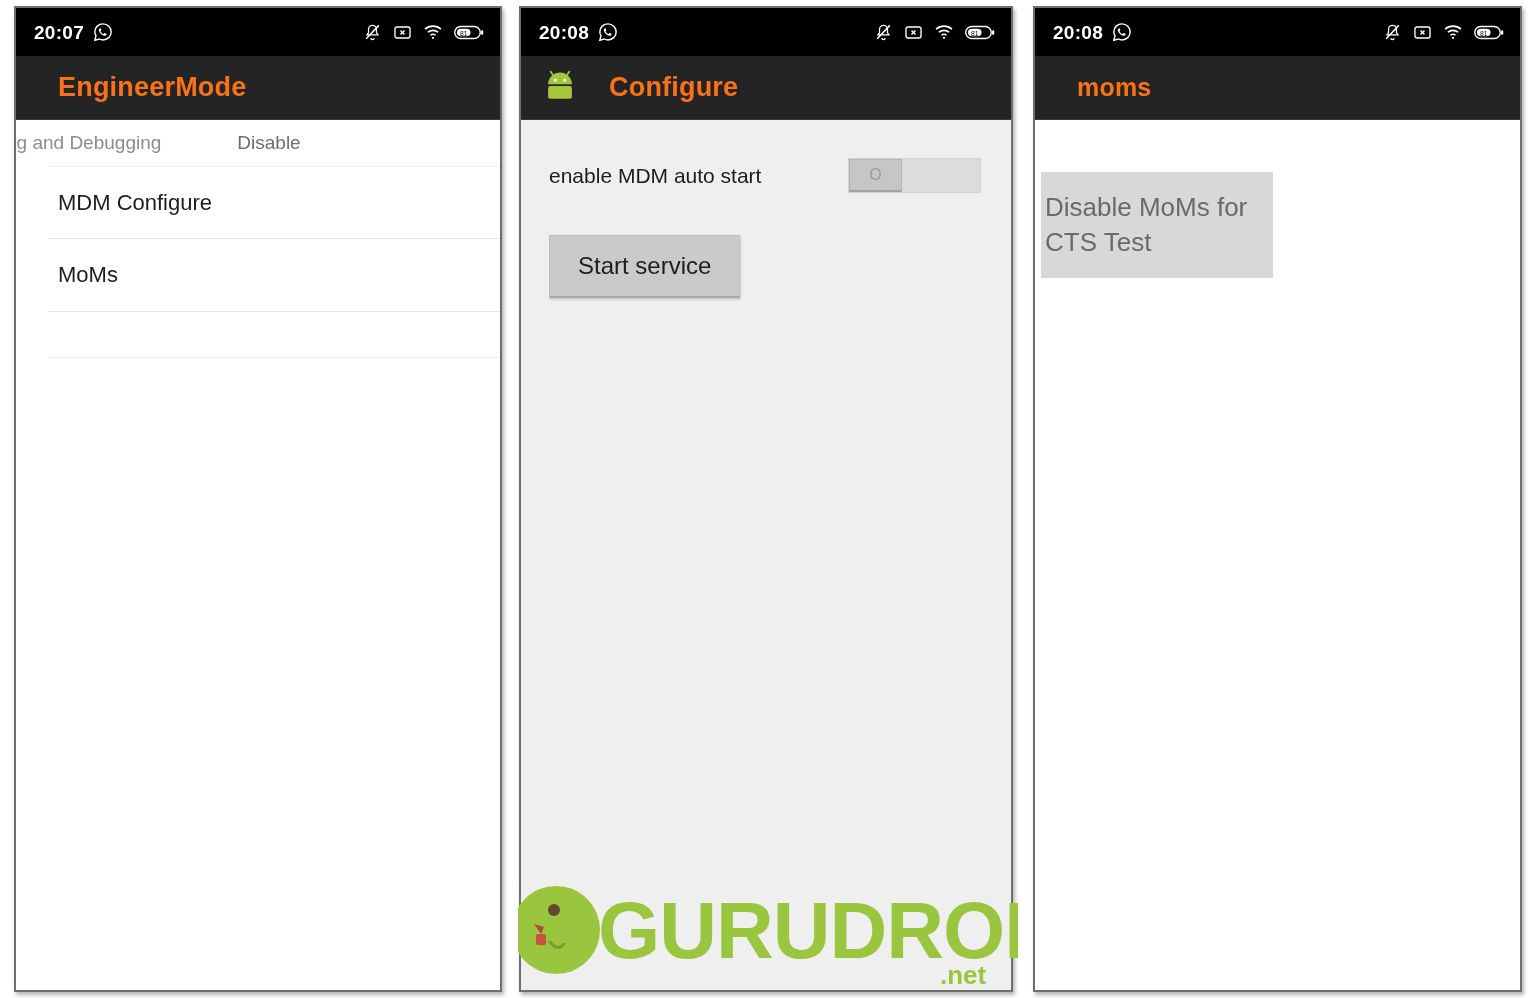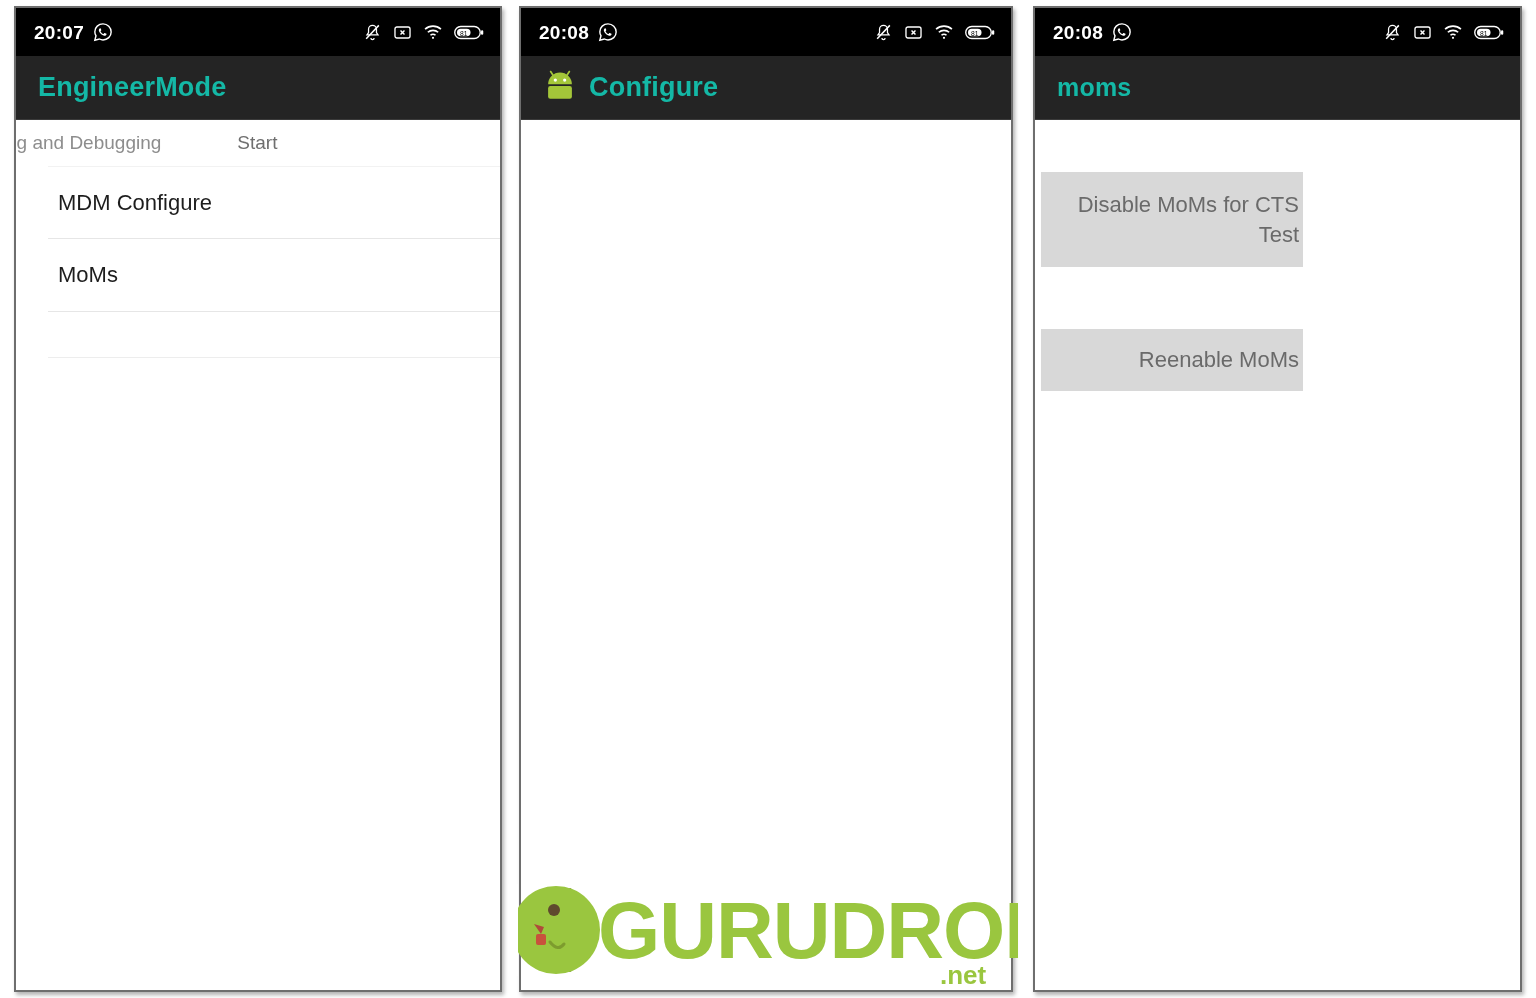--- a/index.html
+++ b/index.html
@@ -63,24 +63,25 @@
     height: 64px;
     background: #242424;
     display: flex;
     align-items: center;
     padding: 0 0 0 22px;
     box-sizing: border-box;
     gap: 12px;
     border-bottom: 1px solid #3a3a3a;
   }
   .appbar-title {
-    color: #14b8a6;
+    color: #f97316;
     font-size: 27px;
     font-weight: bold;
     letter-spacing: 0.2px;
+    margin-left: 20px;
   }
   .appbar.small .appbar-title {
     font-size: 25px;
     font-weight: bold;
   }
 
   
   .em-body {
     background: #ffffff;
     height: calc(100% - 112px);
@@ -176,27 +177,27 @@
   
   .moms-body {
     background: #ffffff;
     height: calc(100% - 112px);
     padding-top: 52px;
     box-sizing: border-box;
   }
   .moms-btn {
     display: block;
     margin: 0 0 0 6px;
-    width: 262px;
+    width: 232px;
     background: #d8d8d8;
     border: none;
     color: #6a6a6a;
-    font-size: 22px;
+    font-size: 26px;
     line-height: 1.35;
-    text-align: right;
+    text-align: left;
     font-family: "Liberation Sans", sans-serif;
     cursor: pointer;
     padding: 16px 4px;
     box-sizing: border-box;
   }
   .moms-btn.two-line { padding: 18px 4px; }
   .moms-gap { height: 62px; }
 
   
   #watermark {
@@ -256,21 +257,21 @@
     </div>
   </div>
 
   <div class="appbar">
     <span class="appbar-title">EngineerMode</span>
   </div>
 
   <div class="em-body">
     <div class="em-tabs">
       <span class="em-tab t1">og and Debugging</span>
-      <span class="em-tab t2">Start</span>
+      <span class="em-tab t2">Disable</span>
     </div>
     <div class="em-list">
       <div class="em-row">
         <span class="em-row-label">MDM Configure</span>
       </div>
       <div class="em-row">
         <span class="em-row-label">MoMs</span>
       </div>
       <div class="em-row filler"></div>
     </div>
@@ -331,20 +332,31 @@
           <path d="M6 18a14 14 0 0 1 28 0z"></path>
           <rect x="6" y="20" width="28" height="15" rx="2.5"></rect>
         </g>
         <circle cx="14.5" cy="13" r="1.9" fill="#ffffff"></circle>
         <circle cx="25.5" cy="13" r="1.9" fill="#ffffff"></circle>
       </svg>
     </span>
     <span class="appbar-title">Configure</span>
   </div>
 
+  <div class="mdm-body">
+    <div class="mdm-row">
+      <span class="mdm-label">enable MDM auto start</span>
+      <span class="toggle">
+        <span class="toggle-thumb">
+          <span class="toggle-thumb-label">O</span>
+        </span>
+      </span>
+    </div>
+    <button class="btn-android">Start service</button>
+  </div>
 </div>
 
 <div class="panel" id="panel-moms">
 
   <div class="statusbar">
     <div class="sb-left">
       <span class="sb-time">20:08</span>
       <span>
         <svg class="sb-icon" width="20" height="20" viewBox="0 0 24 24">
           <path d="M12 2.2C6.6 2.2 2.2 6.4 2.2 11.6c0 1.8.5 3.5 1.4 4.9L2.2 21.8l5.5-1.4c1.3.7 2.8 1.1 4.3 1.1 5.4 0 9.8-4.2 9.8-9.4S17.4 2.2 12 2.2z" fill="none" stroke="#ffffff" stroke-width="1.7"></path>
@@ -385,21 +397,20 @@
     </div>
   </div>
 
   <div class="appbar small">
     <span class="appbar-title">moms</span>
   </div>
 
   <div class="moms-body">
     <button class="moms-btn two-line">Disable MoMs for CTS Test</button>
     <div class="moms-gap"></div>
-    <button class="moms-btn">Reenable MoMs</button>
   </div>
 </div>
 
 <div id="watermark">
   <svg width="510" height="126" viewBox="0 0 510 126">
 
     <g>
       <line x1="62" y1="24" x2="78" y2="42" stroke="#7d9c2e" stroke-width="4" stroke-linecap="round"></line>
       <line x1="62" y1="104" x2="78" y2="86" stroke="#7d9c2e" stroke-width="4" stroke-linecap="round"></line>
       <circle cx="48" cy="64" r="44" fill="#9ac63f"></circle>

